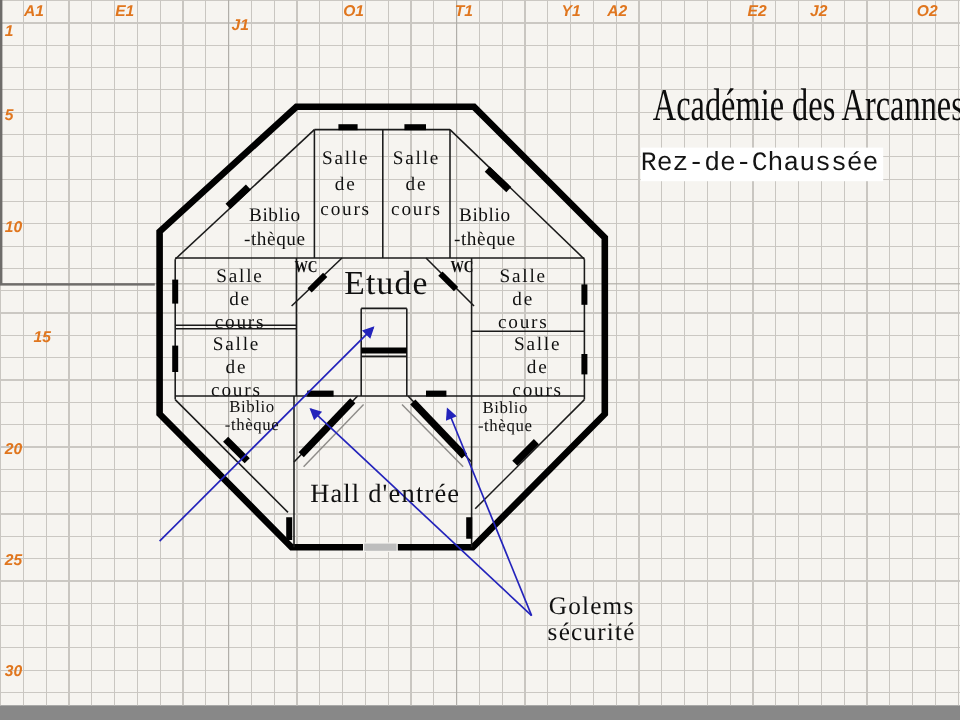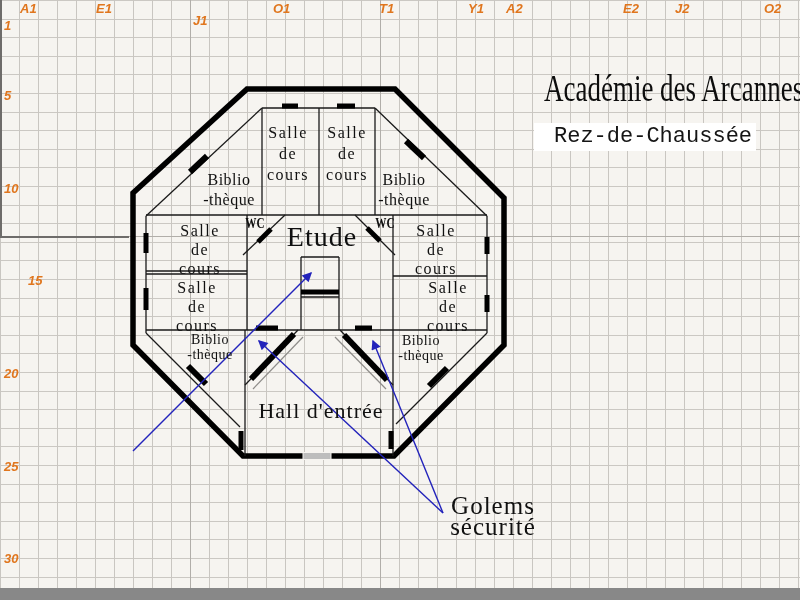--- a/index.html
+++ b/index.html
@@ -28,46 +28,46 @@
   
   .lbl{position:absolute;color:#101010;text-align:center;transform:translateX(-50%);white-space:nowrap;}
   .room3{font-size:16px;line-height:19px;letter-spacing:1.5px;}
   .roomtop{font-size:16px;line-height:21px;letter-spacing:1.5px;}
   .biblio{font-size:16px;line-height:20px;letter-spacing:0.5px;}
   .bibliosm{font-size:14px;line-height:15px;letter-spacing:0.5px;}
   .big{font-size:28px;letter-spacing:1px;}
   .hallbig{font-size:22px;letter-spacing:1px;}
   .wc{font-size:14px;font-weight:bold;transform:translateX(-50%) scaleX(0.8);}
   .note-sm{font-size:15px;line-height:16px;letter-spacing:0.5px;}
-  .note-lg{font-size:25px;line-height:21px;letter-spacing:1px;}
+  .note-lg{font-size:21px;line-height:21px;letter-spacing:1px;}
   .title{
     position:absolute;left:544px;top:66px;font-size:38px;color:#0d0d0d;
     transform:scaleX(0.71);transform-origin:left top;white-space:nowrap;letter-spacing:0px;
   }
   .subtitle{
     position:absolute;left:534px;top:123px;font-size:22px;color:#151515;
     font-family:"Liberation Mono","DejaVu Sans Mono",monospace;
-    background:#ffffff;padding:1px 4px 2px 20px;white-space:nowrap;
+    background:#ffffff;padding:1px 4px 2px 0;white-space:nowrap;
   }
 </style>
 </head>
 <body>
 
 <div id="stage">
 
   <div class="majorline" style="left:190px;top:0;width:1px;height:600px;"></div>
   <div class="majorline" style="left:380px;top:0;width:1px;height:600px;"></div>
   <div class="majorline" style="left:0;top:236px;width:800px;height:1px;"></div>
   <div class="darkline" style="left:0;top:0;width:2px;height:237px;"></div>
   <div class="darkline" style="left:0;top:236px;width:129px;height:2px;"></div>
 
   <span class="colhead" style="left:20px;">A1</span>
   <span class="colhead" style="left:96px;">E1</span>
   <span class="colhead" style="left:193px;margin-top:12px;">J1</span>
-  <span class="colhead" style="left:273px;">O1</span>
+  <span class="colhead" style="left:286px;">O1</span>
   <span class="colhead" style="left:379px;">T1</span>
   <span class="colhead" style="left:468px;">Y1</span>
   <span class="colhead" style="left:506px;">A2</span>
   <span class="colhead" style="left:582px;margin-left:41px;">E2</span>
   <span class="colhead" style="left:675px;">J2</span>
   <span class="colhead" style="left:764px;">O2</span>
 
   <span class="rowhead" style="top:18px;">1</span>
   <span class="rowhead" style="top:88px;">5</span>
   <span class="rowhead" style="top:181px;">10</span>

